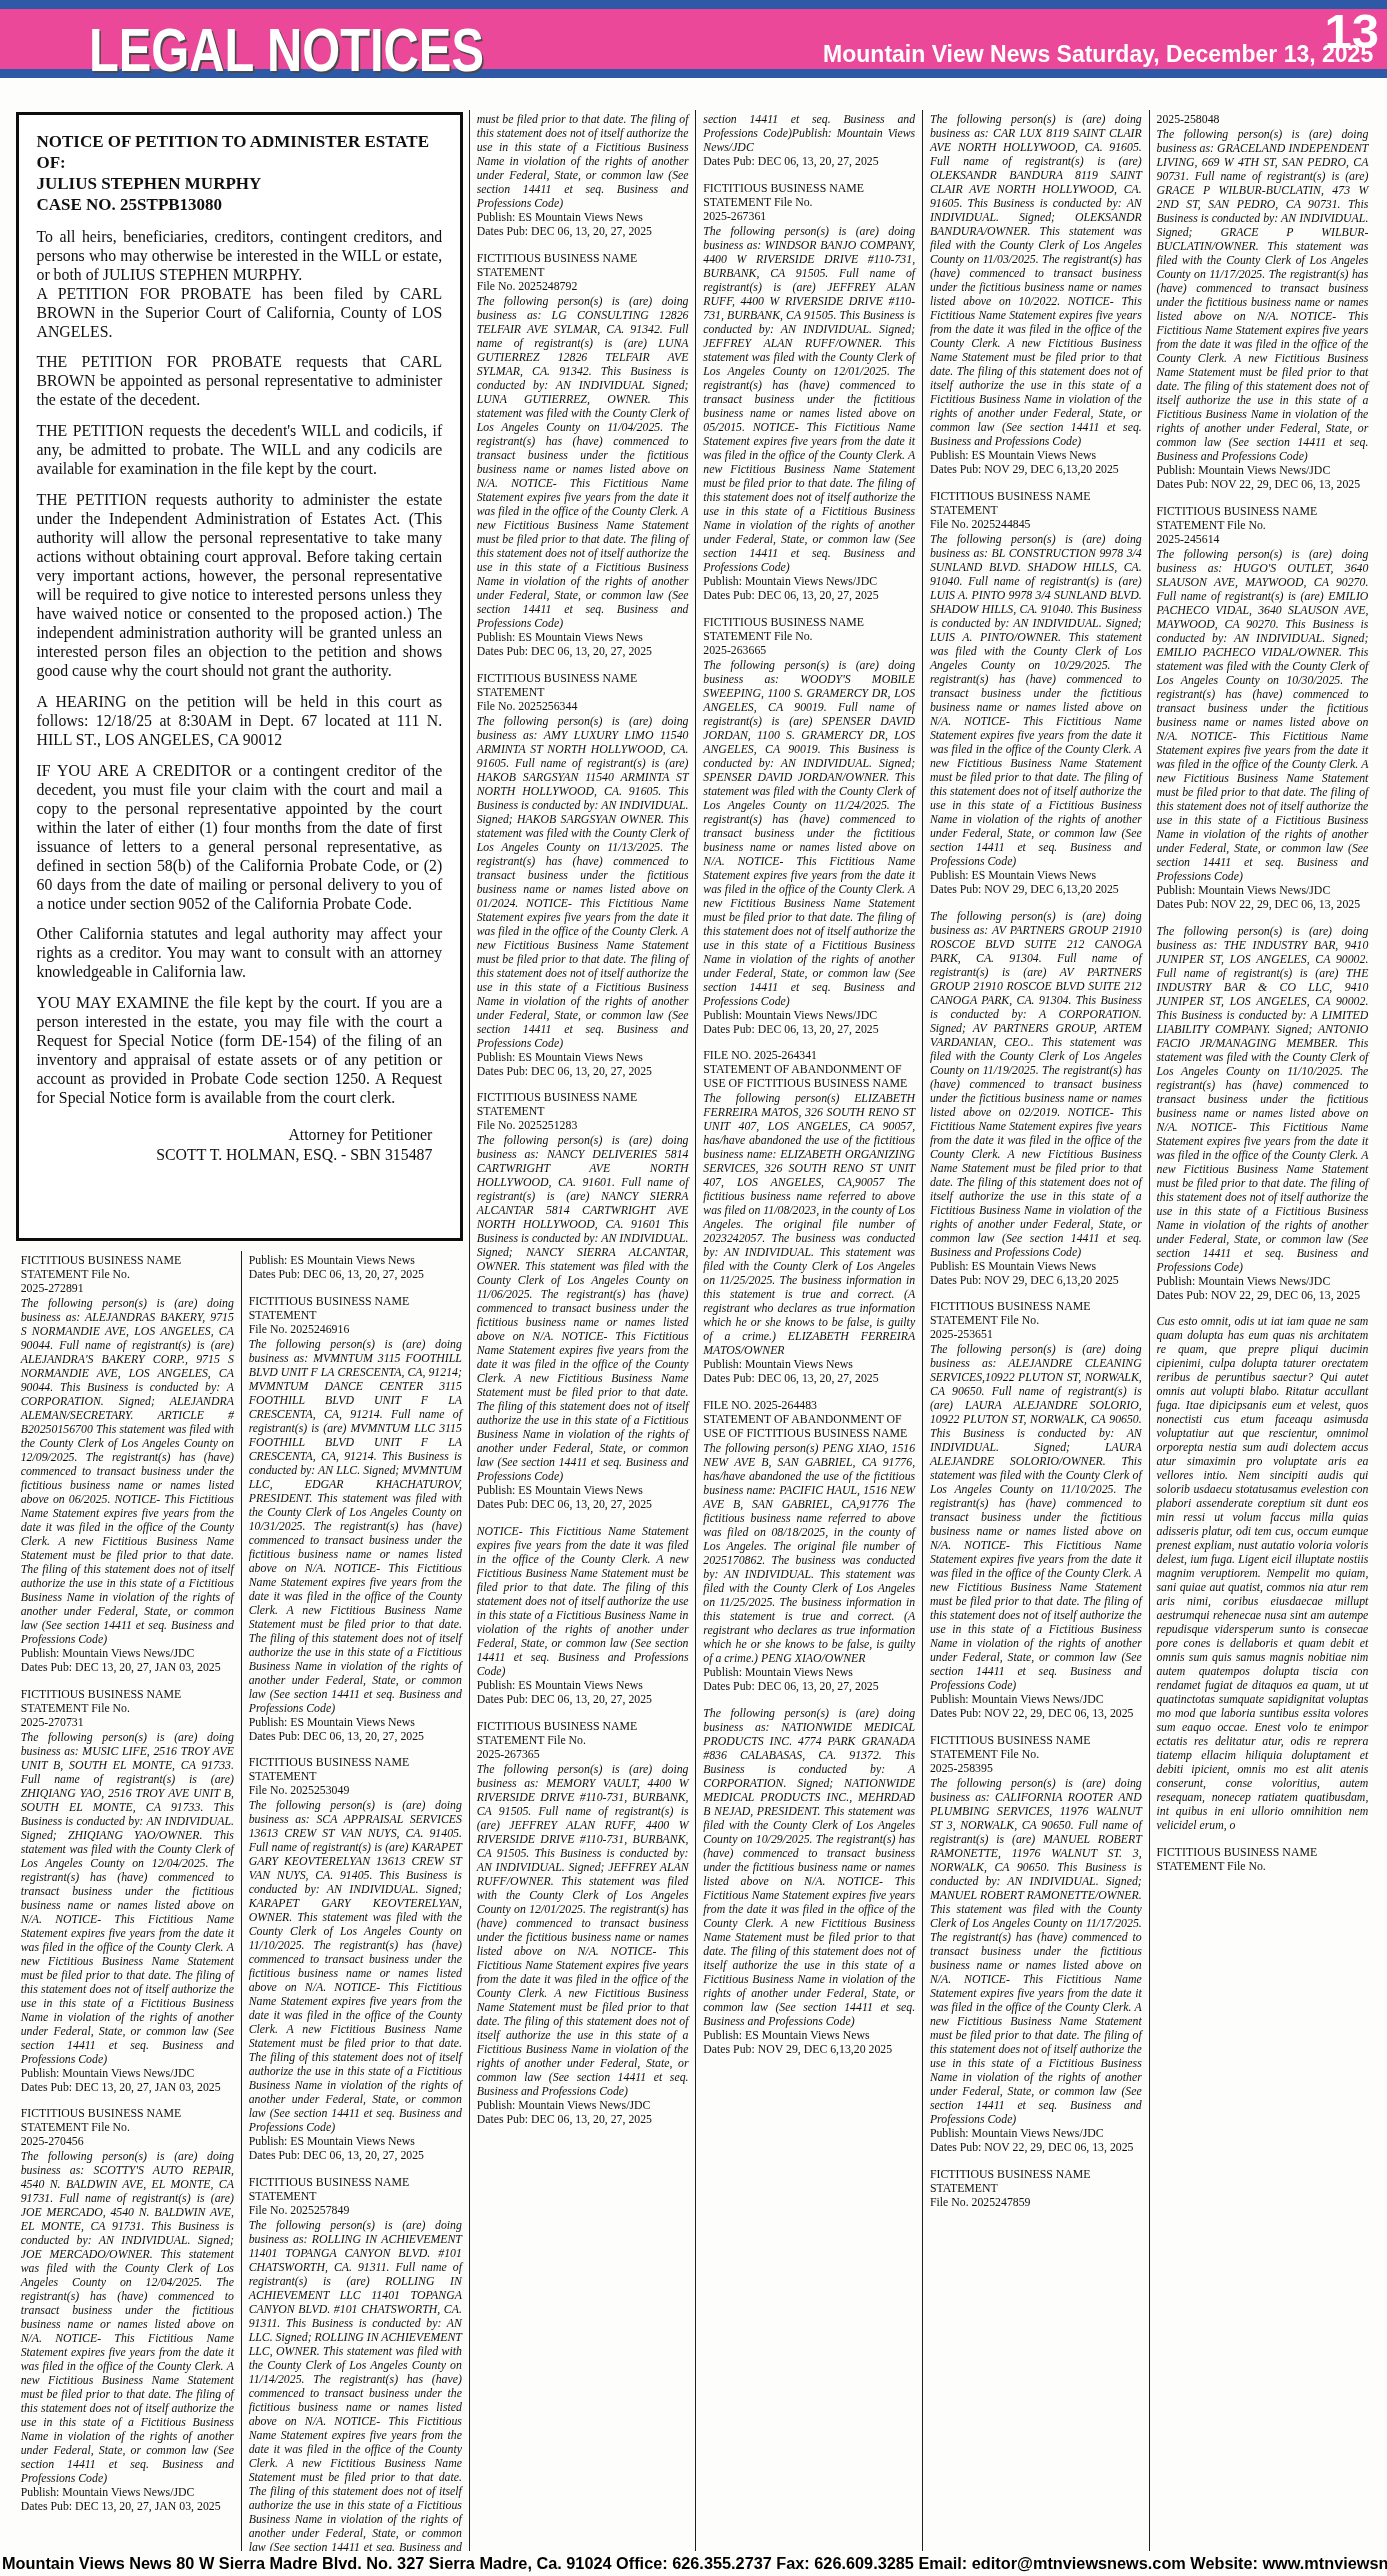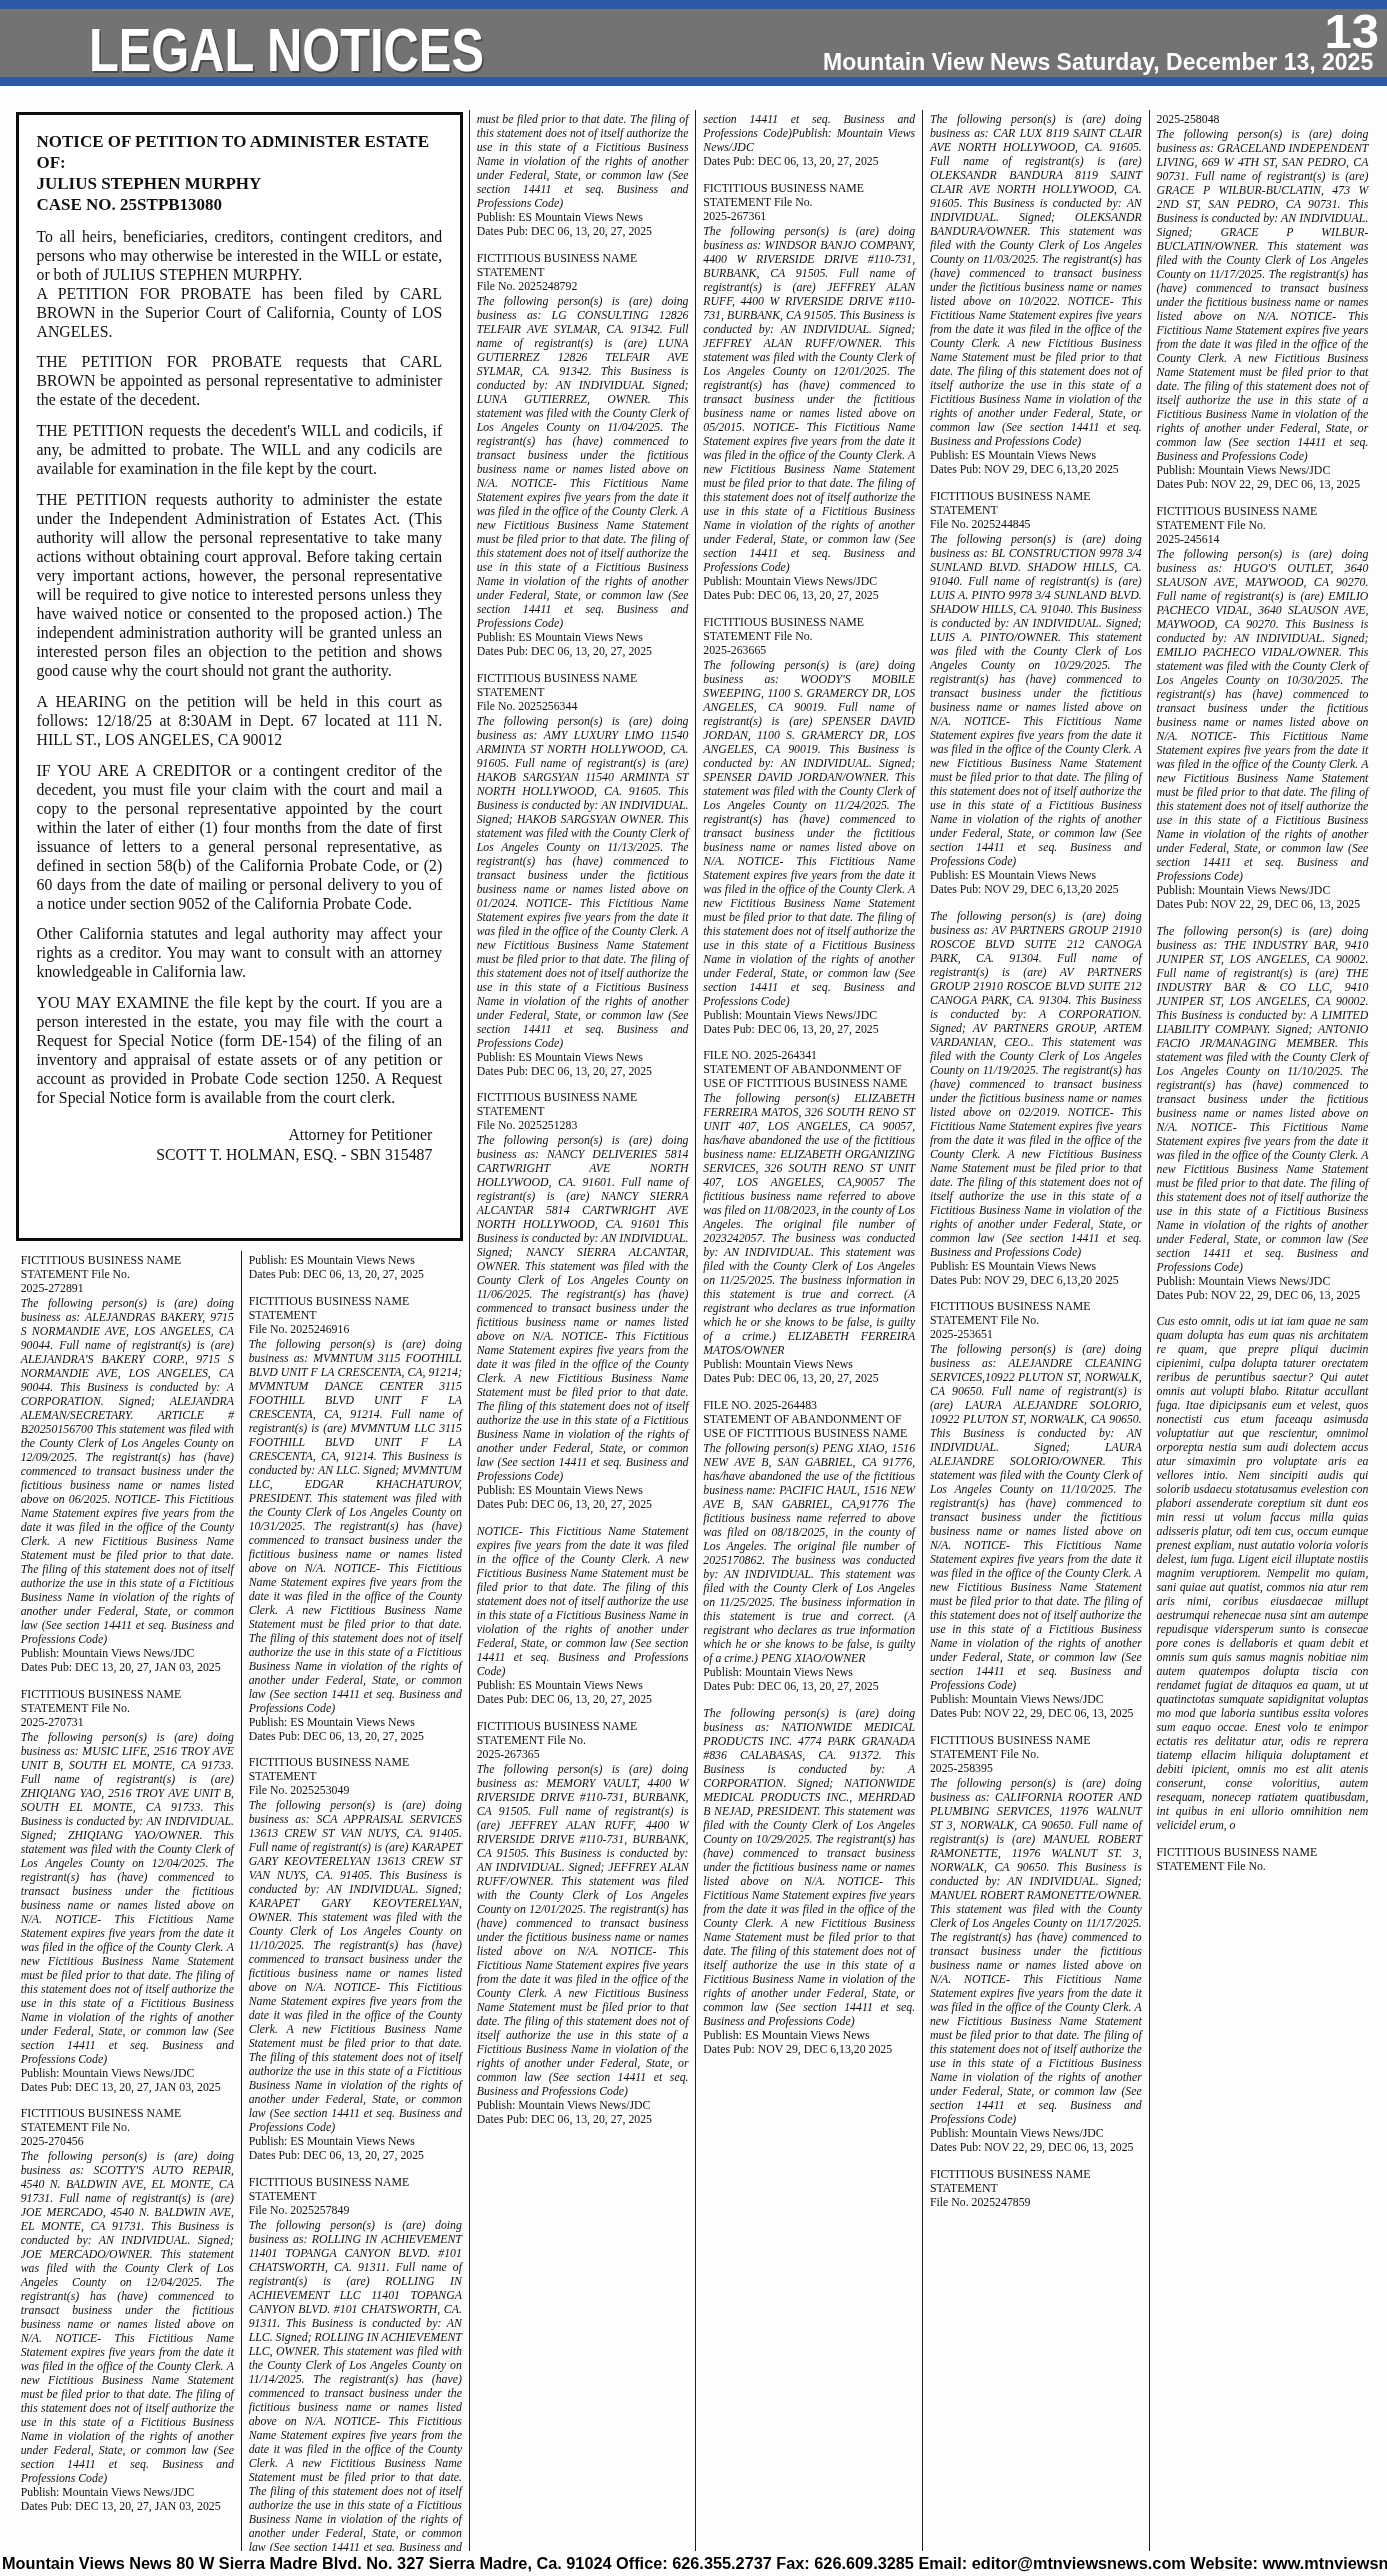--- a/index.html
+++ b/index.html
@@ -1,19 +1,19 @@
 <!DOCTYPE html>
 <html><head>
 <meta charset="utf-8">
 <style>
   html,body{margin:0;padding:0;background:#888;}
   .page{position:relative;width:1387px;height:2576px;background:#fdfdfc;margin:0 auto;overflow:hidden;
         font-family:"Liberation Serif",serif;color:#101010;}
   .topstrip{height:8.9px;background:#2e59a7;}
-  .banner{position:relative;height:68px;background:#737373;}
+  .banner{position:relative;height:60px;background:#ec4899;}
   .banner-title{position:absolute;left:89px;top:2px;color:#fff;font-family:"Liberation Sans",sans-serif;
         font-weight:bold;font-size:61px;line-height:79px;letter-spacing:0px;transform:scaleX(.80);
         transform-origin:left center;text-shadow:2px 2px 0 #4a4a4a;white-space:nowrap;}
   .banner-pageno{position:absolute;right:7.9px;top:-5.9px;color:#fff;font-family:"Liberation Sans",sans-serif;
         font-weight:bold;font-size:49px;}
   .banner-dateline{position:absolute;right:13.8px;bottom:1px;color:#fff;font-family:"Liberation Sans",sans-serif;
         font-weight:bold;font-size:23px;letter-spacing:0px;white-space:nowrap;}
   .bluestrip{height:8.9px;background:#2e59a7;}
 
   .cols{position:absolute;top:110px;left:13.8px;right:11.8px;bottom:24.6px;display:flex;}

